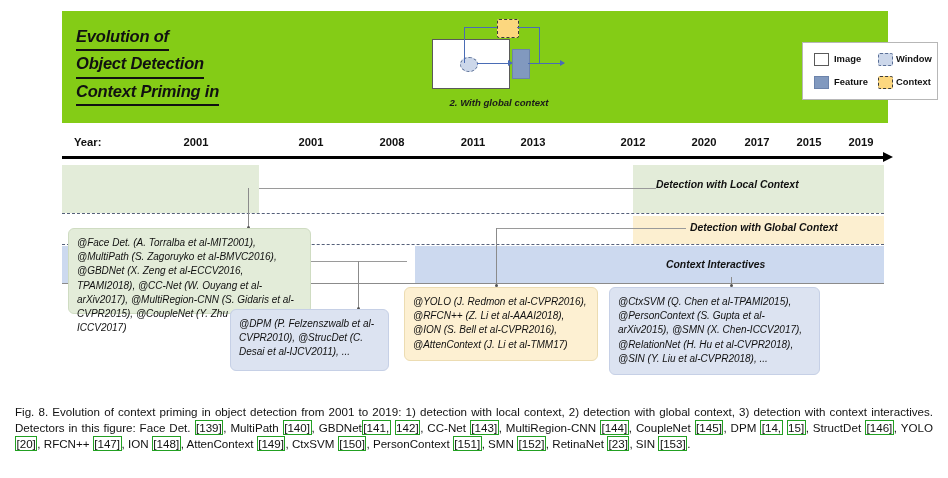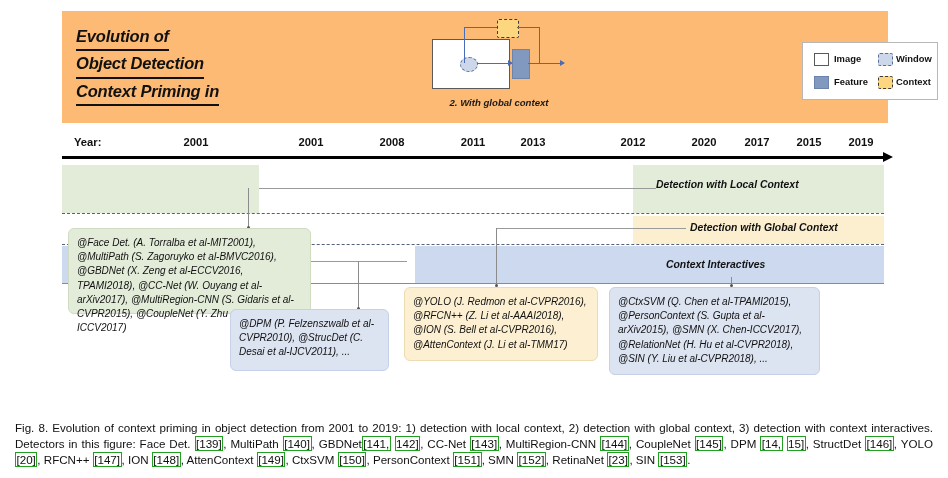--- a/index.html
+++ b/index.html
@@ -8,21 +8,21 @@
     background:#ffffff;
     font-family:"Liberation Sans", sans-serif;
     overflow:hidden;
     position:relative;
   }
   #figure{position:absolute;left:0;top:0;width:948px;height:400px;}
 
   
   .header-panel{
     position:absolute;left:62px;top:11px;width:826px;height:112px;
-    background:#fdba74;
+    background:#84cc16;
   }
   .title{
     position:absolute;left:14px;top:14px;width:200px;
     font-style:italic;font-weight:bold;font-size:16.5px;line-height:1.42;
     color:#111;letter-spacing:-0.2px;
   }
   .title span{
     display:block;border-bottom:2px solid #111;width:max-content;max-width:100%;
     padding-bottom:1px;margin-bottom:1px;
   }
@@ -91,21 +91,21 @@
   .note.green{background:#e3ecd9;border:1px solid #cfdcc2;}
   .note.blue{background:#dce3f1;border:1px solid #c6d0e6;}
   .note.yellow{background:#fdf0d2;border:1px solid #ecdcb2;}
 
   .conn{position:absolute;background:#7a7a7a;}
   .conn-dot{position:absolute;width:3px;height:3px;border-radius:50%;background:#555;}
 
   
   .caption{
     position:absolute;left:15px;top:404px;width:918px;
-    font-size:11.6px;line-height:1.36;color:#111;text-align:justify;margin-top:16px;
+    font-size:11.6px;line-height:1.36;color:#111;text-align:justify;
   }
   .cite{border:1px solid #22a022;padding:0 0.5px;}
 </style>
 </head>
 <body>
 
 <div id="figure">
 
   <div class="header-panel">
 

